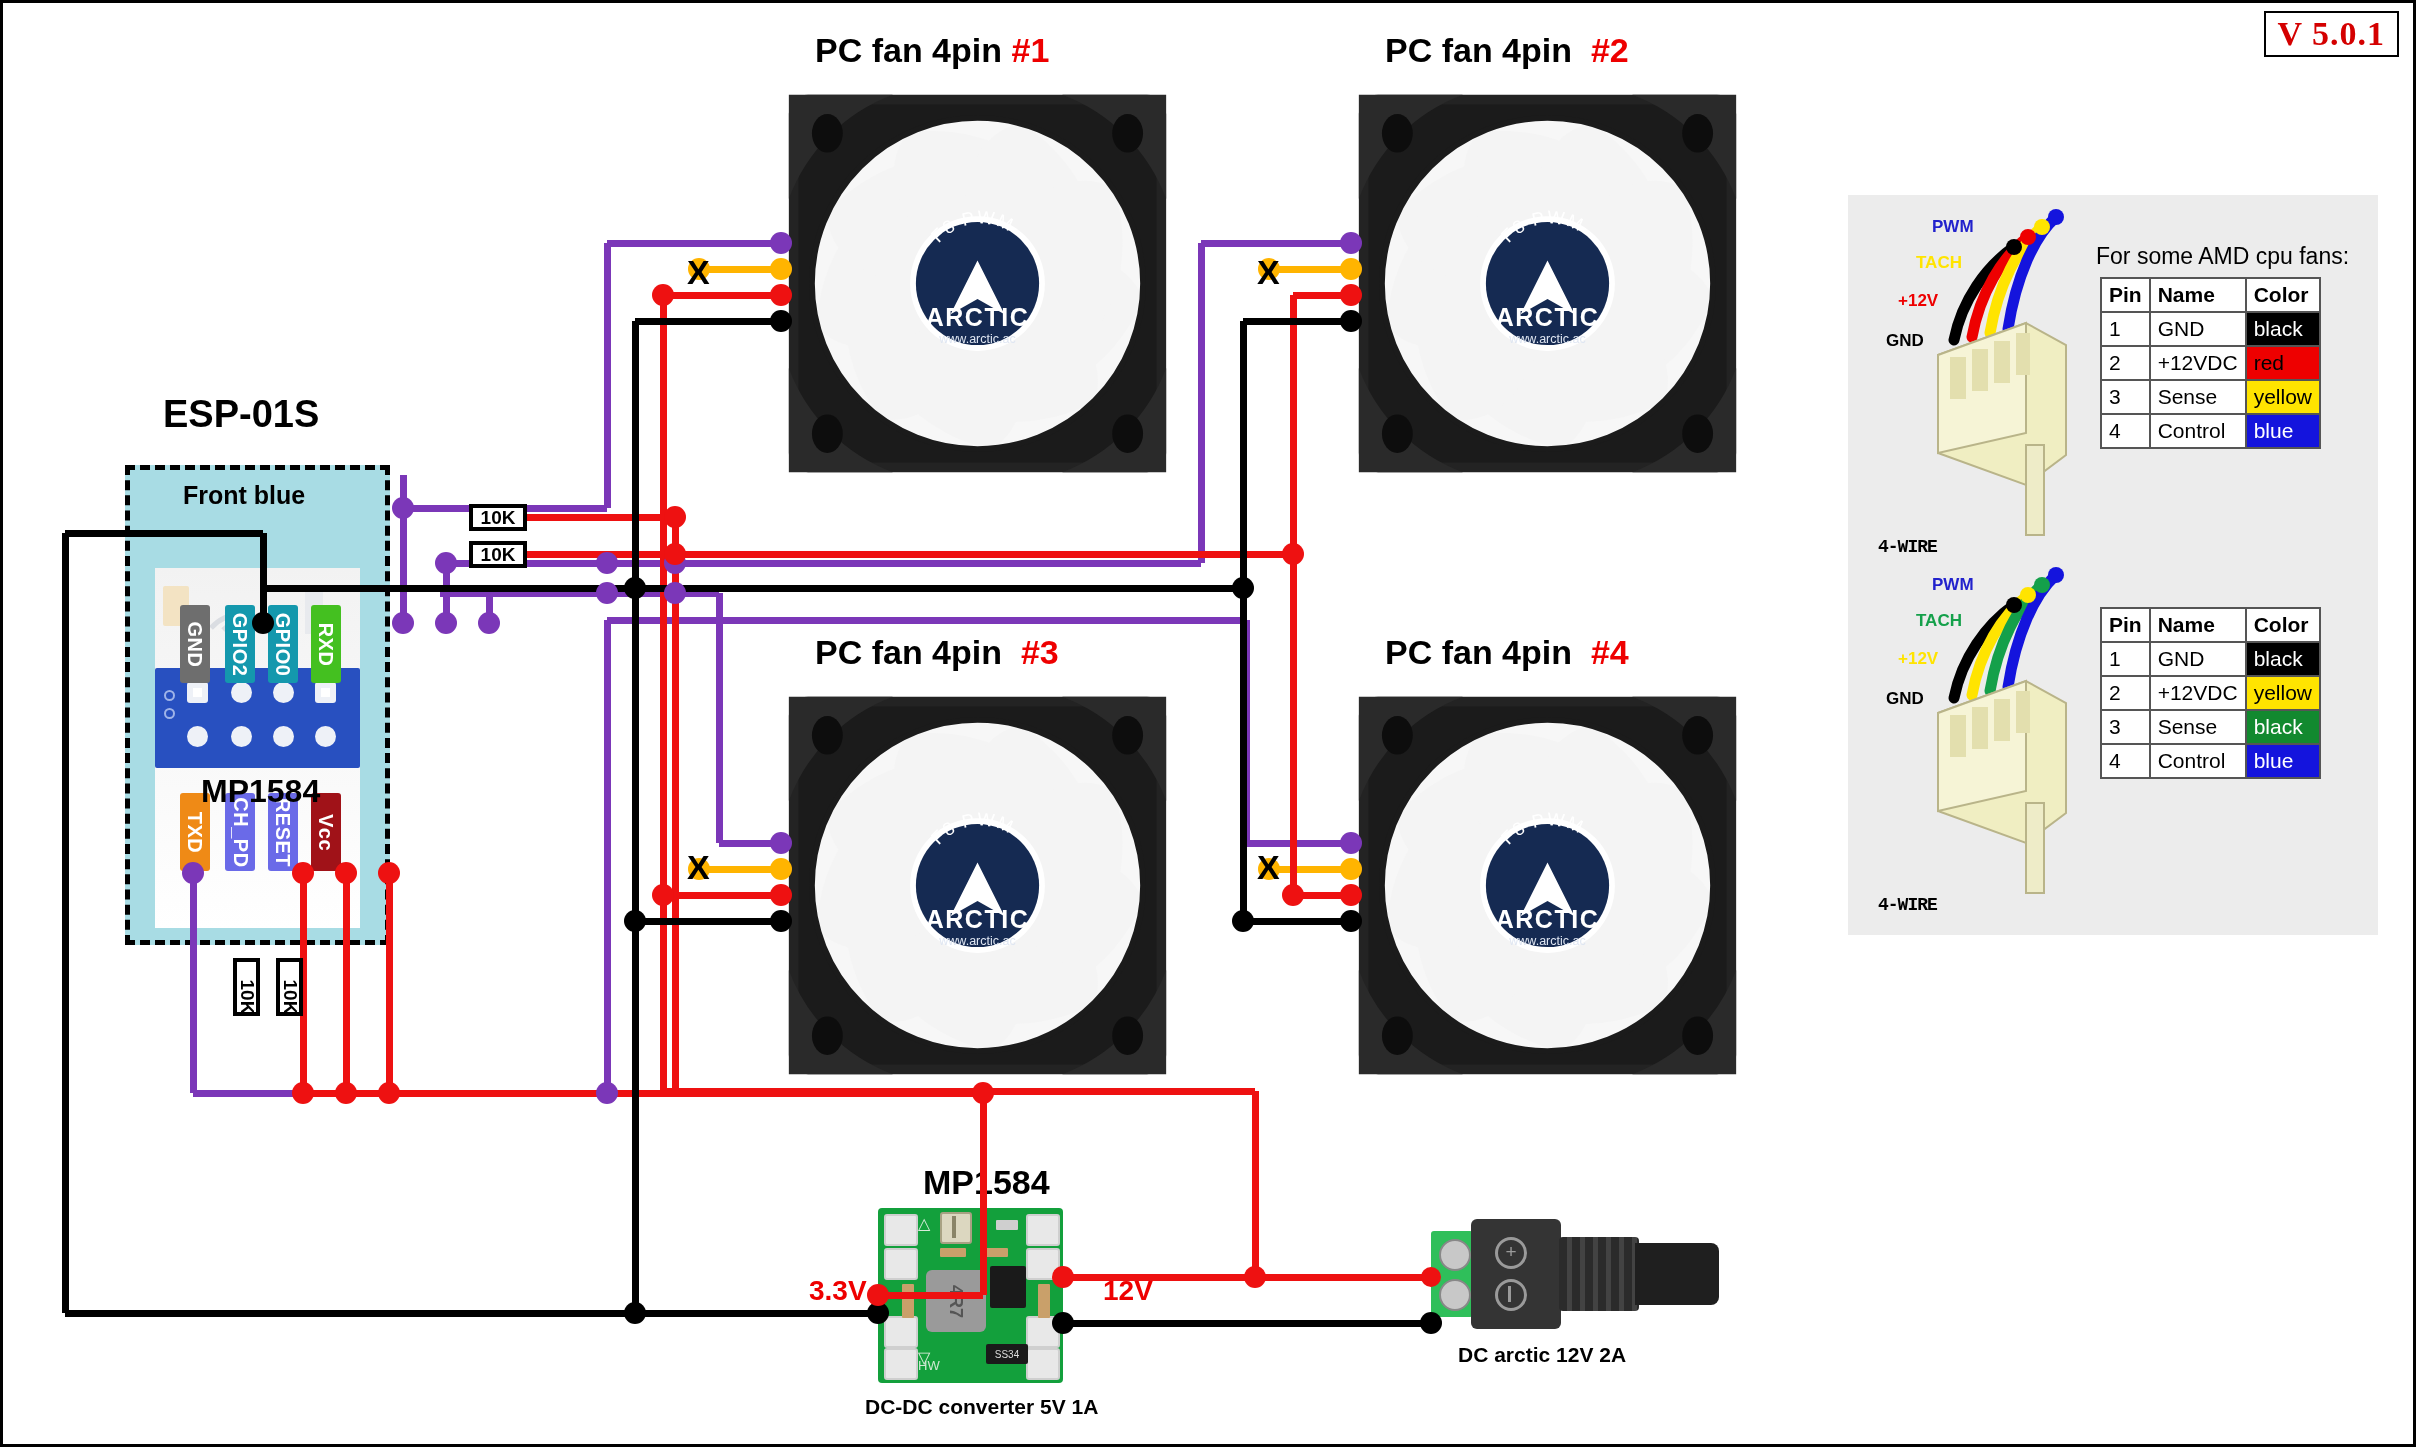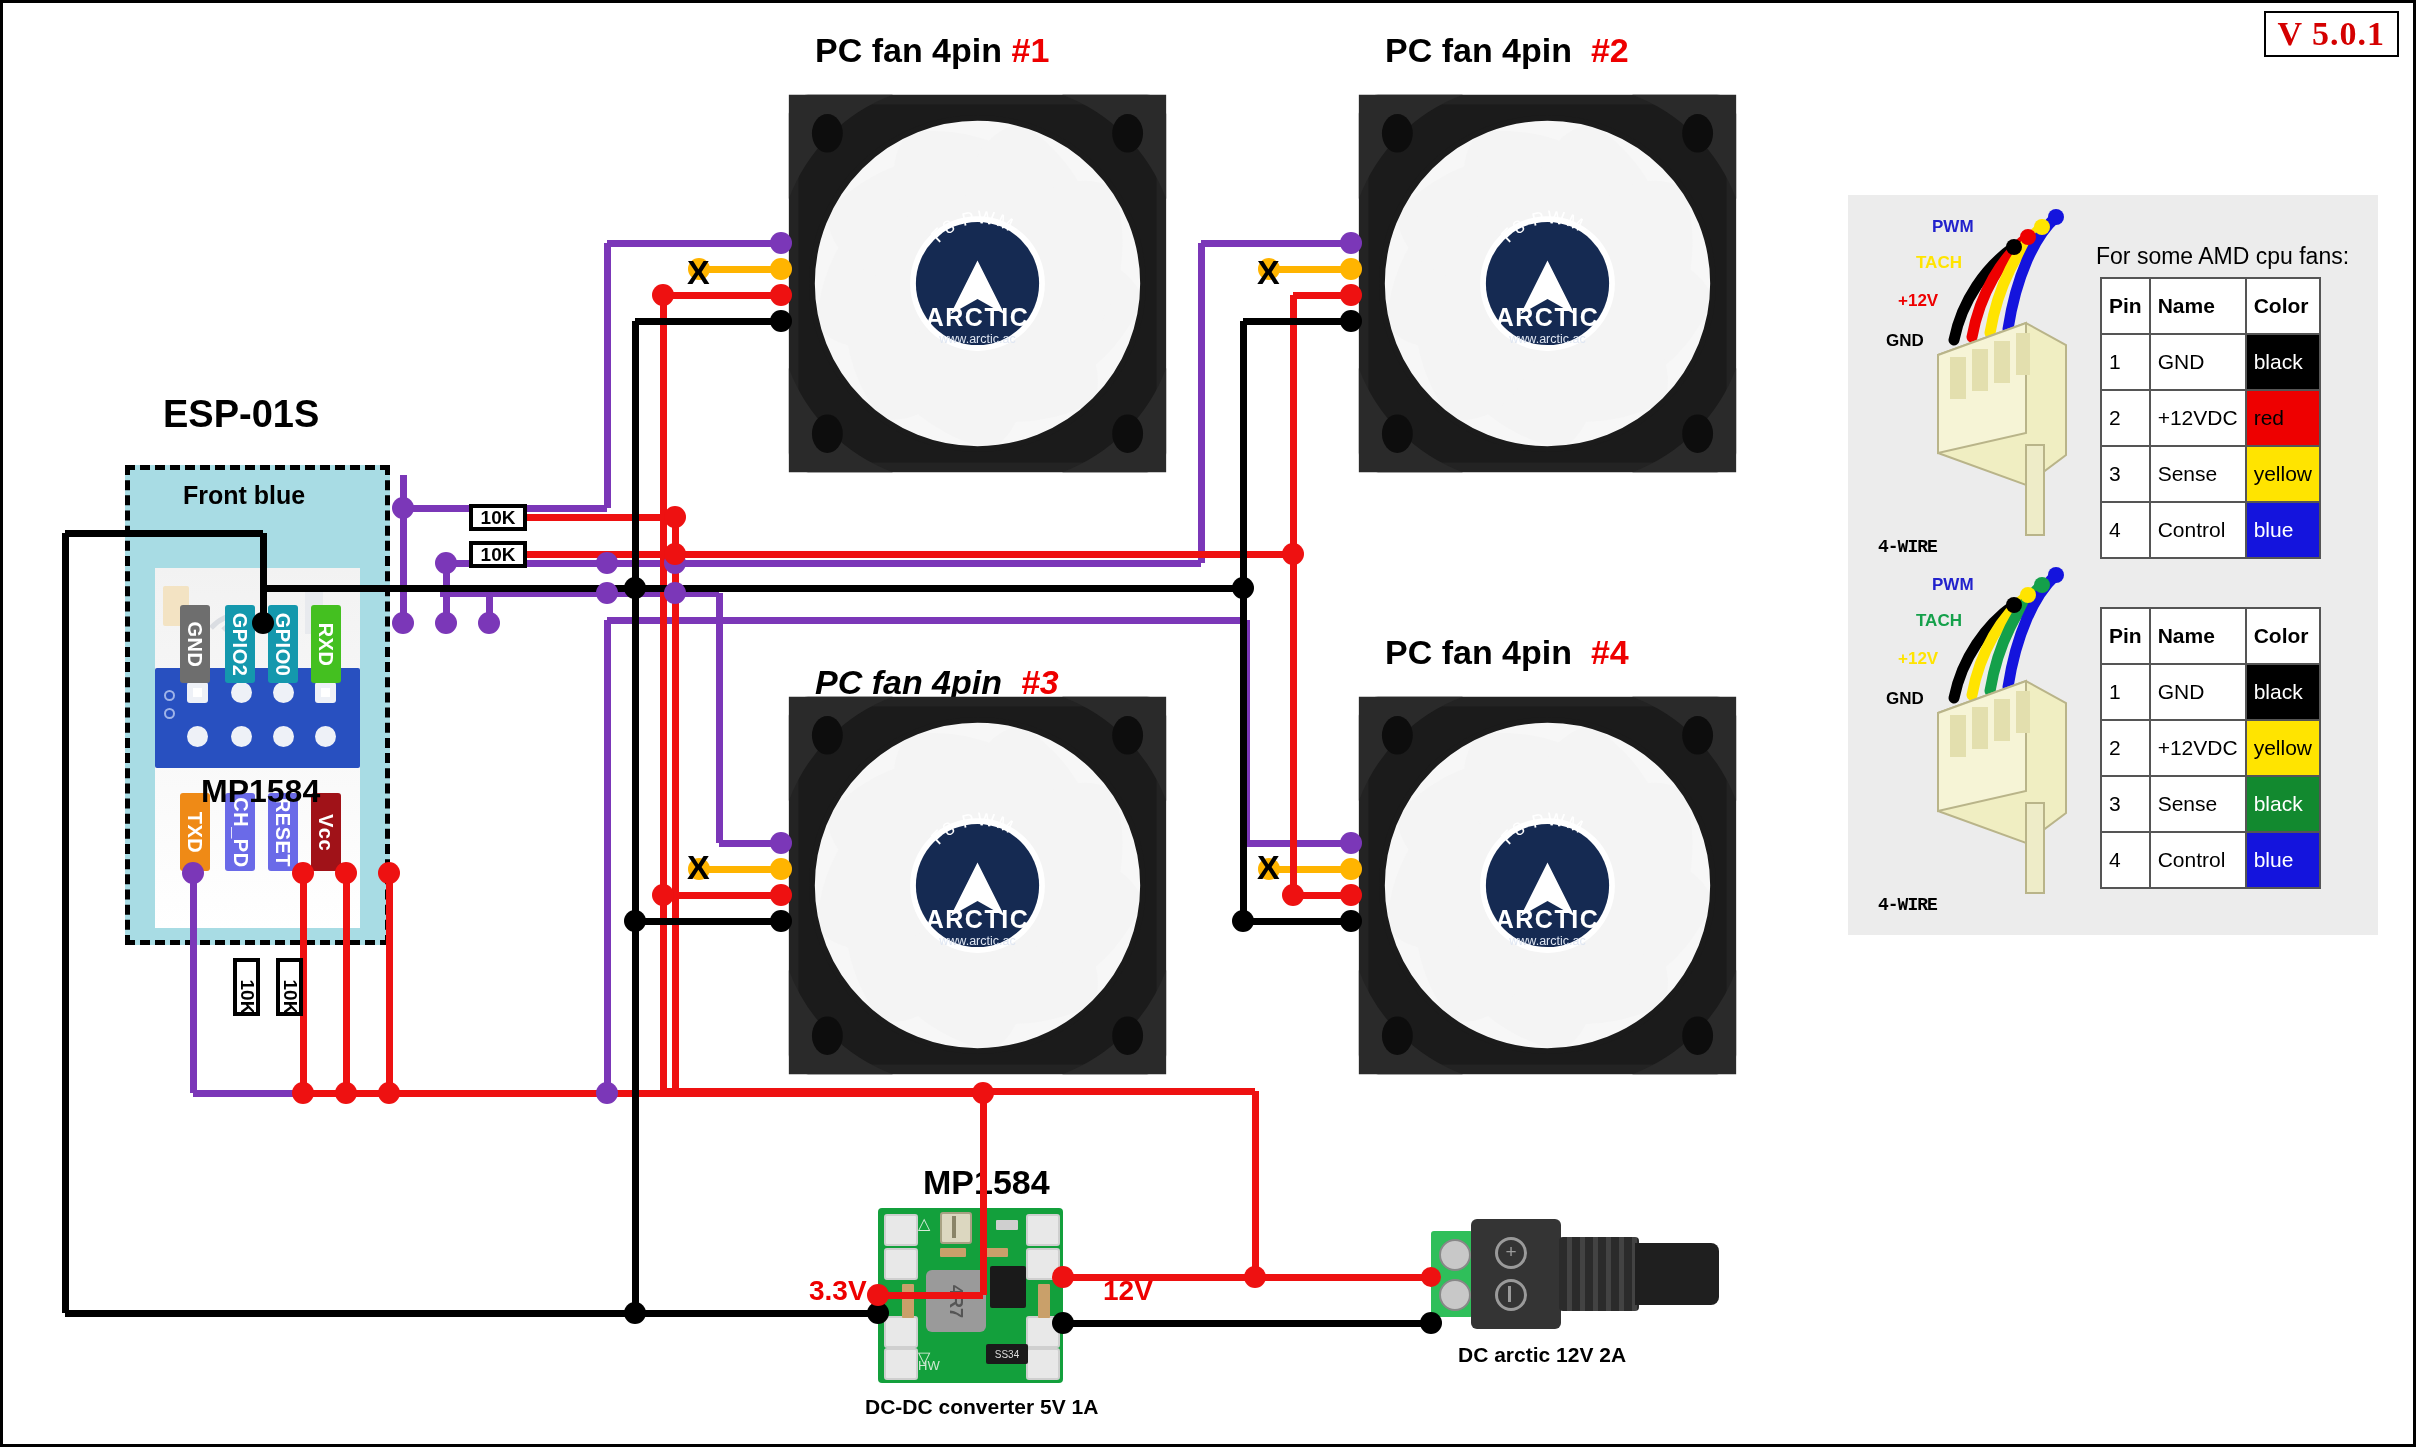--- a/index.html
+++ b/index.html
@@ -50,21 +50,21 @@
   #conv-board{left:875px;top:1205px;width:185px;height:175px;
       background:#13a03c;border-radius:4px;}
   #conv-caption{left:862px;top:1392px;font-size:21px;font-weight:bold;color:#000;white-space:nowrap;}
   #lbl33{left:806px;top:1272px;font-size:28px;font-weight:bold;color:#ee0000;}
   #lbl12{left:1100px;top:1272px;font-size:28px;font-weight:bold;color:#ee0000;}
   #dc-caption{left:1455px;top:1340px;font-size:21px;font-weight:bold;color:#000;white-space:nowrap;}
   
   #refpanel{left:1845px;top:192px;width:530px;height:740px;background:#ececec;}
   .ref-head{position:absolute;font-size:23px;color:#000;font-family:"Liberation Sans",sans-serif;}
   .pin-table{position:absolute;border-collapse:collapse;background:#fff;}
-  .pin-table th,.pin-table td{border:2px solid #555;font-size:21px;padding:15px 7px;
+  .pin-table th,.pin-table td{border:2px solid #555;font-size:21px;padding:4px 7px;
       font-family:"Liberation Sans",sans-serif;color:#000;text-align:left;}
   .pin-table th{font-weight:bold;}
   .wirelabel{position:absolute;font-size:17px;font-weight:bold;
       font-family:"Liberation Sans",sans-serif;}
   .fourwire{position:absolute;font-size:18px;font-weight:bold;color:#000;
       font-family:"Liberation Mono",monospace;letter-spacing:-1px;}
 </style>
 </head>
 <body>
 
@@ -273,21 +273,21 @@
   </div>
 
   <div class="fan-title" style="left:812px;top:28px;">
     <span>PC fan 4pin</span>
     <b>#1</b>
   </div>
   <div class="fan-title" style="left:1382px;top:28px;">
     <span>PC fan 4pin</span>
     &nbsp;<b>#2</b>
   </div>
-  <div class="fan-title" style="left:812px;top:660px;font-style:italic;">
+  <div class="fan-title" style="left:812px;top:630px;">
     <span>PC fan 4pin</span>
     &nbsp;<b>#3</b>
   </div>
   <div class="fan-title" style="left:1382px;top:630px;">
     <span>PC fan 4pin</span>
     &nbsp;<b>#4</b>
   </div>
 
   <div class="fan" id="fan-1" style="left:782px;top:88px;"><svg width="385" height="385" viewBox="0 0 200 200">
         <rect x="2" y="2" width="196" height="196" rx="10" fill="#232323"></rect>

